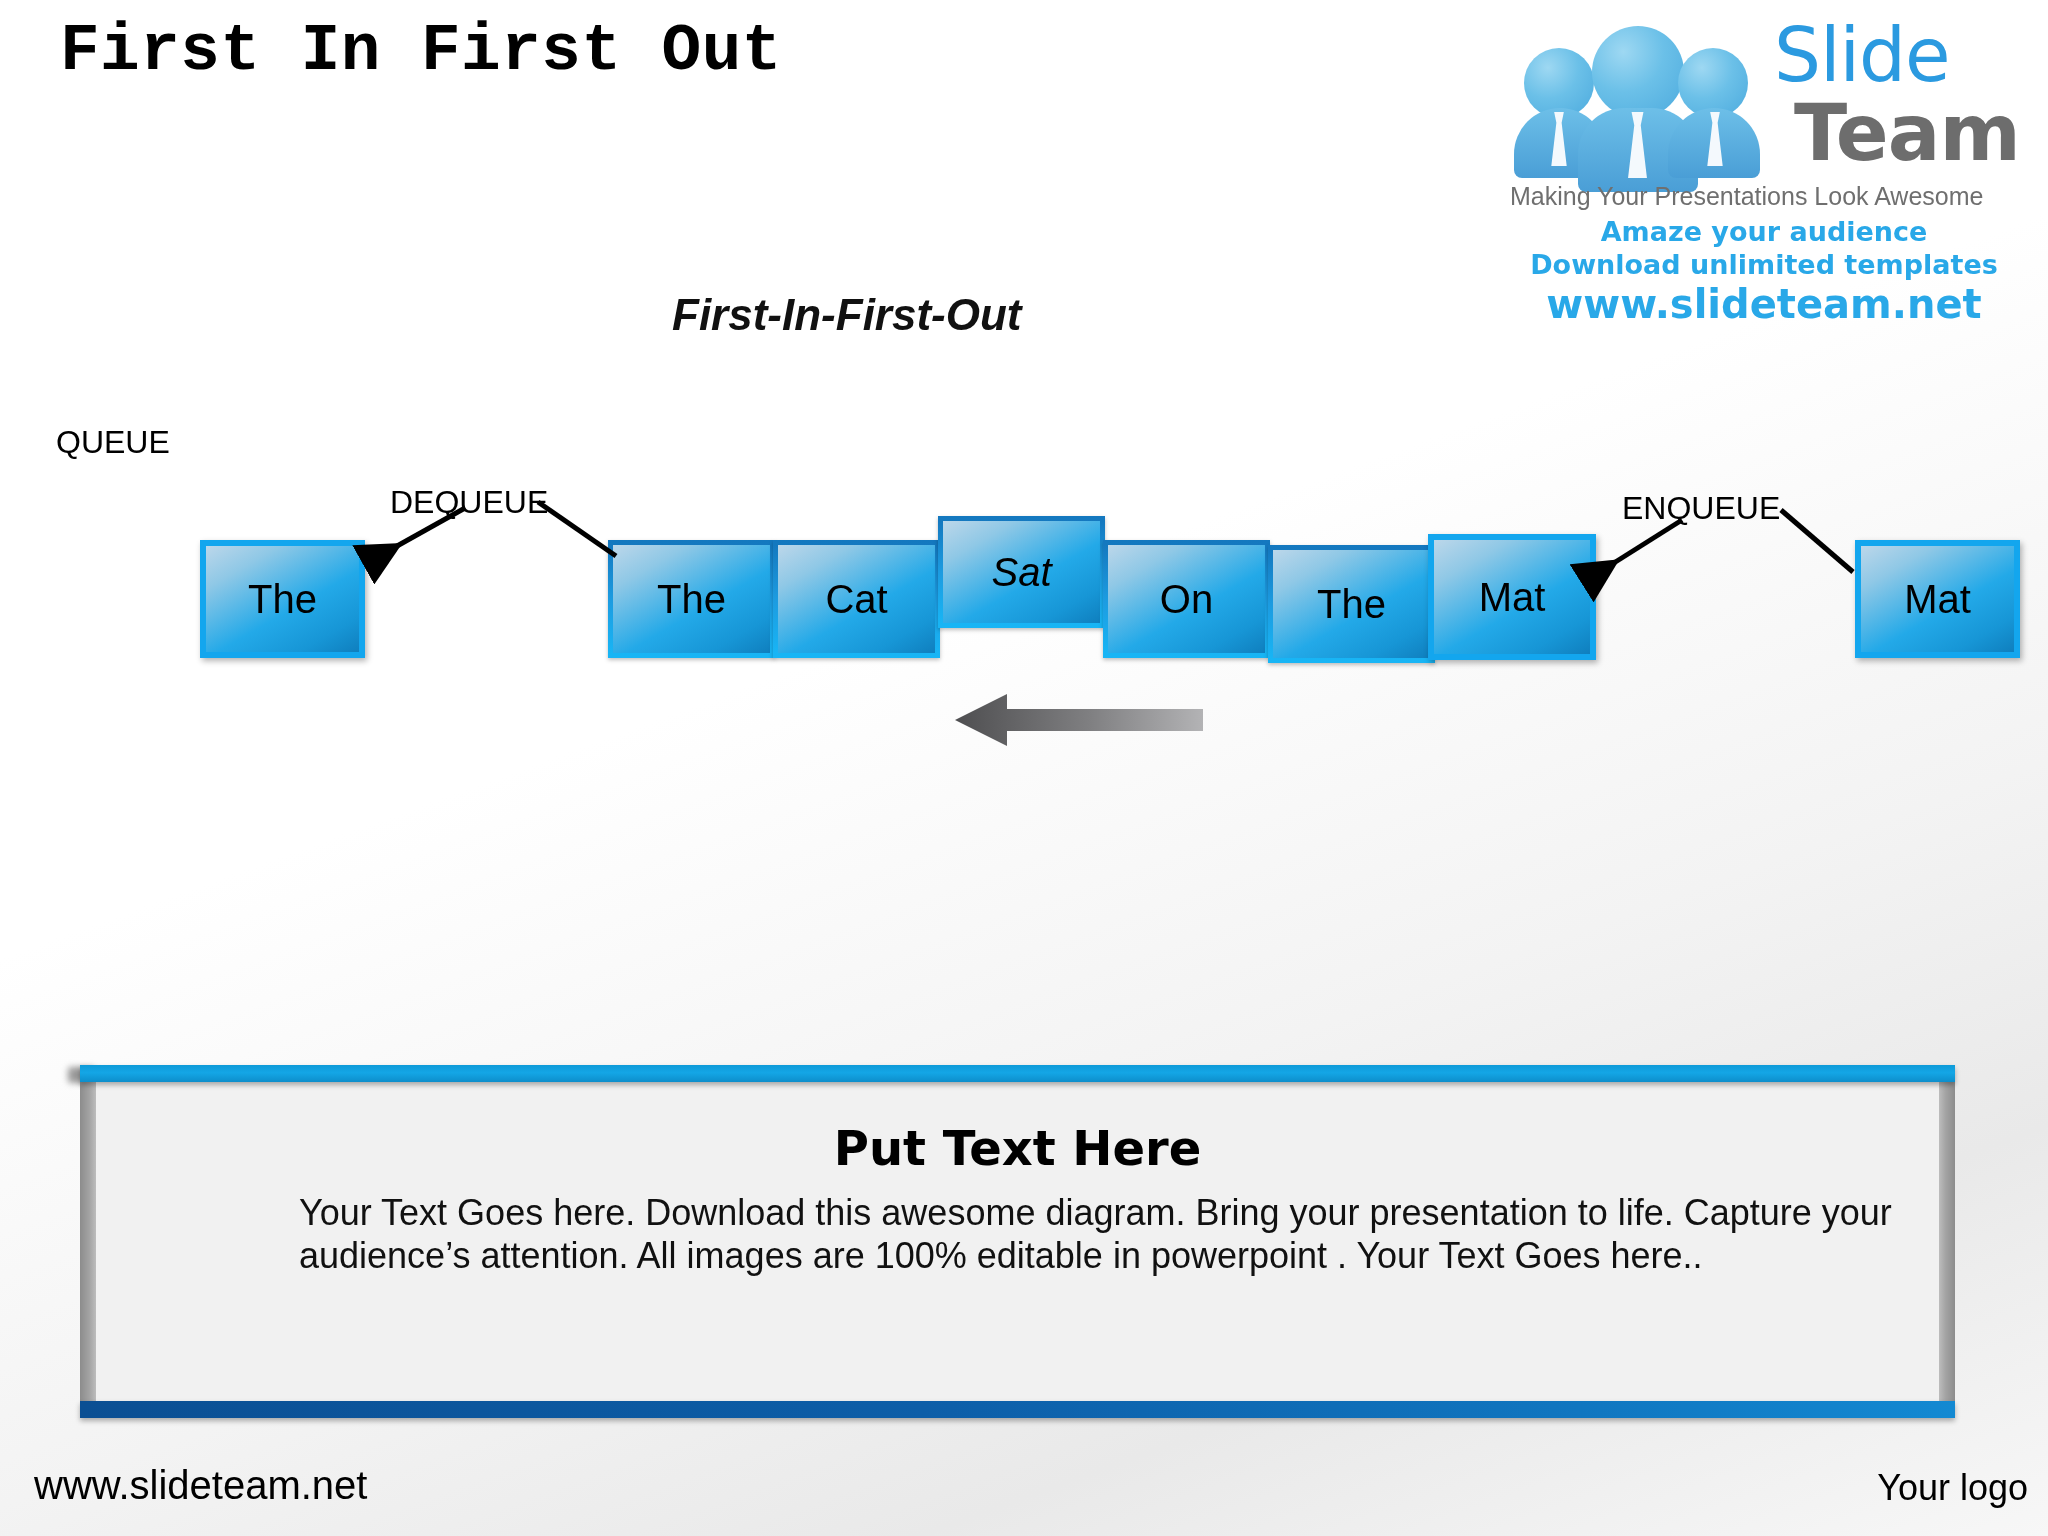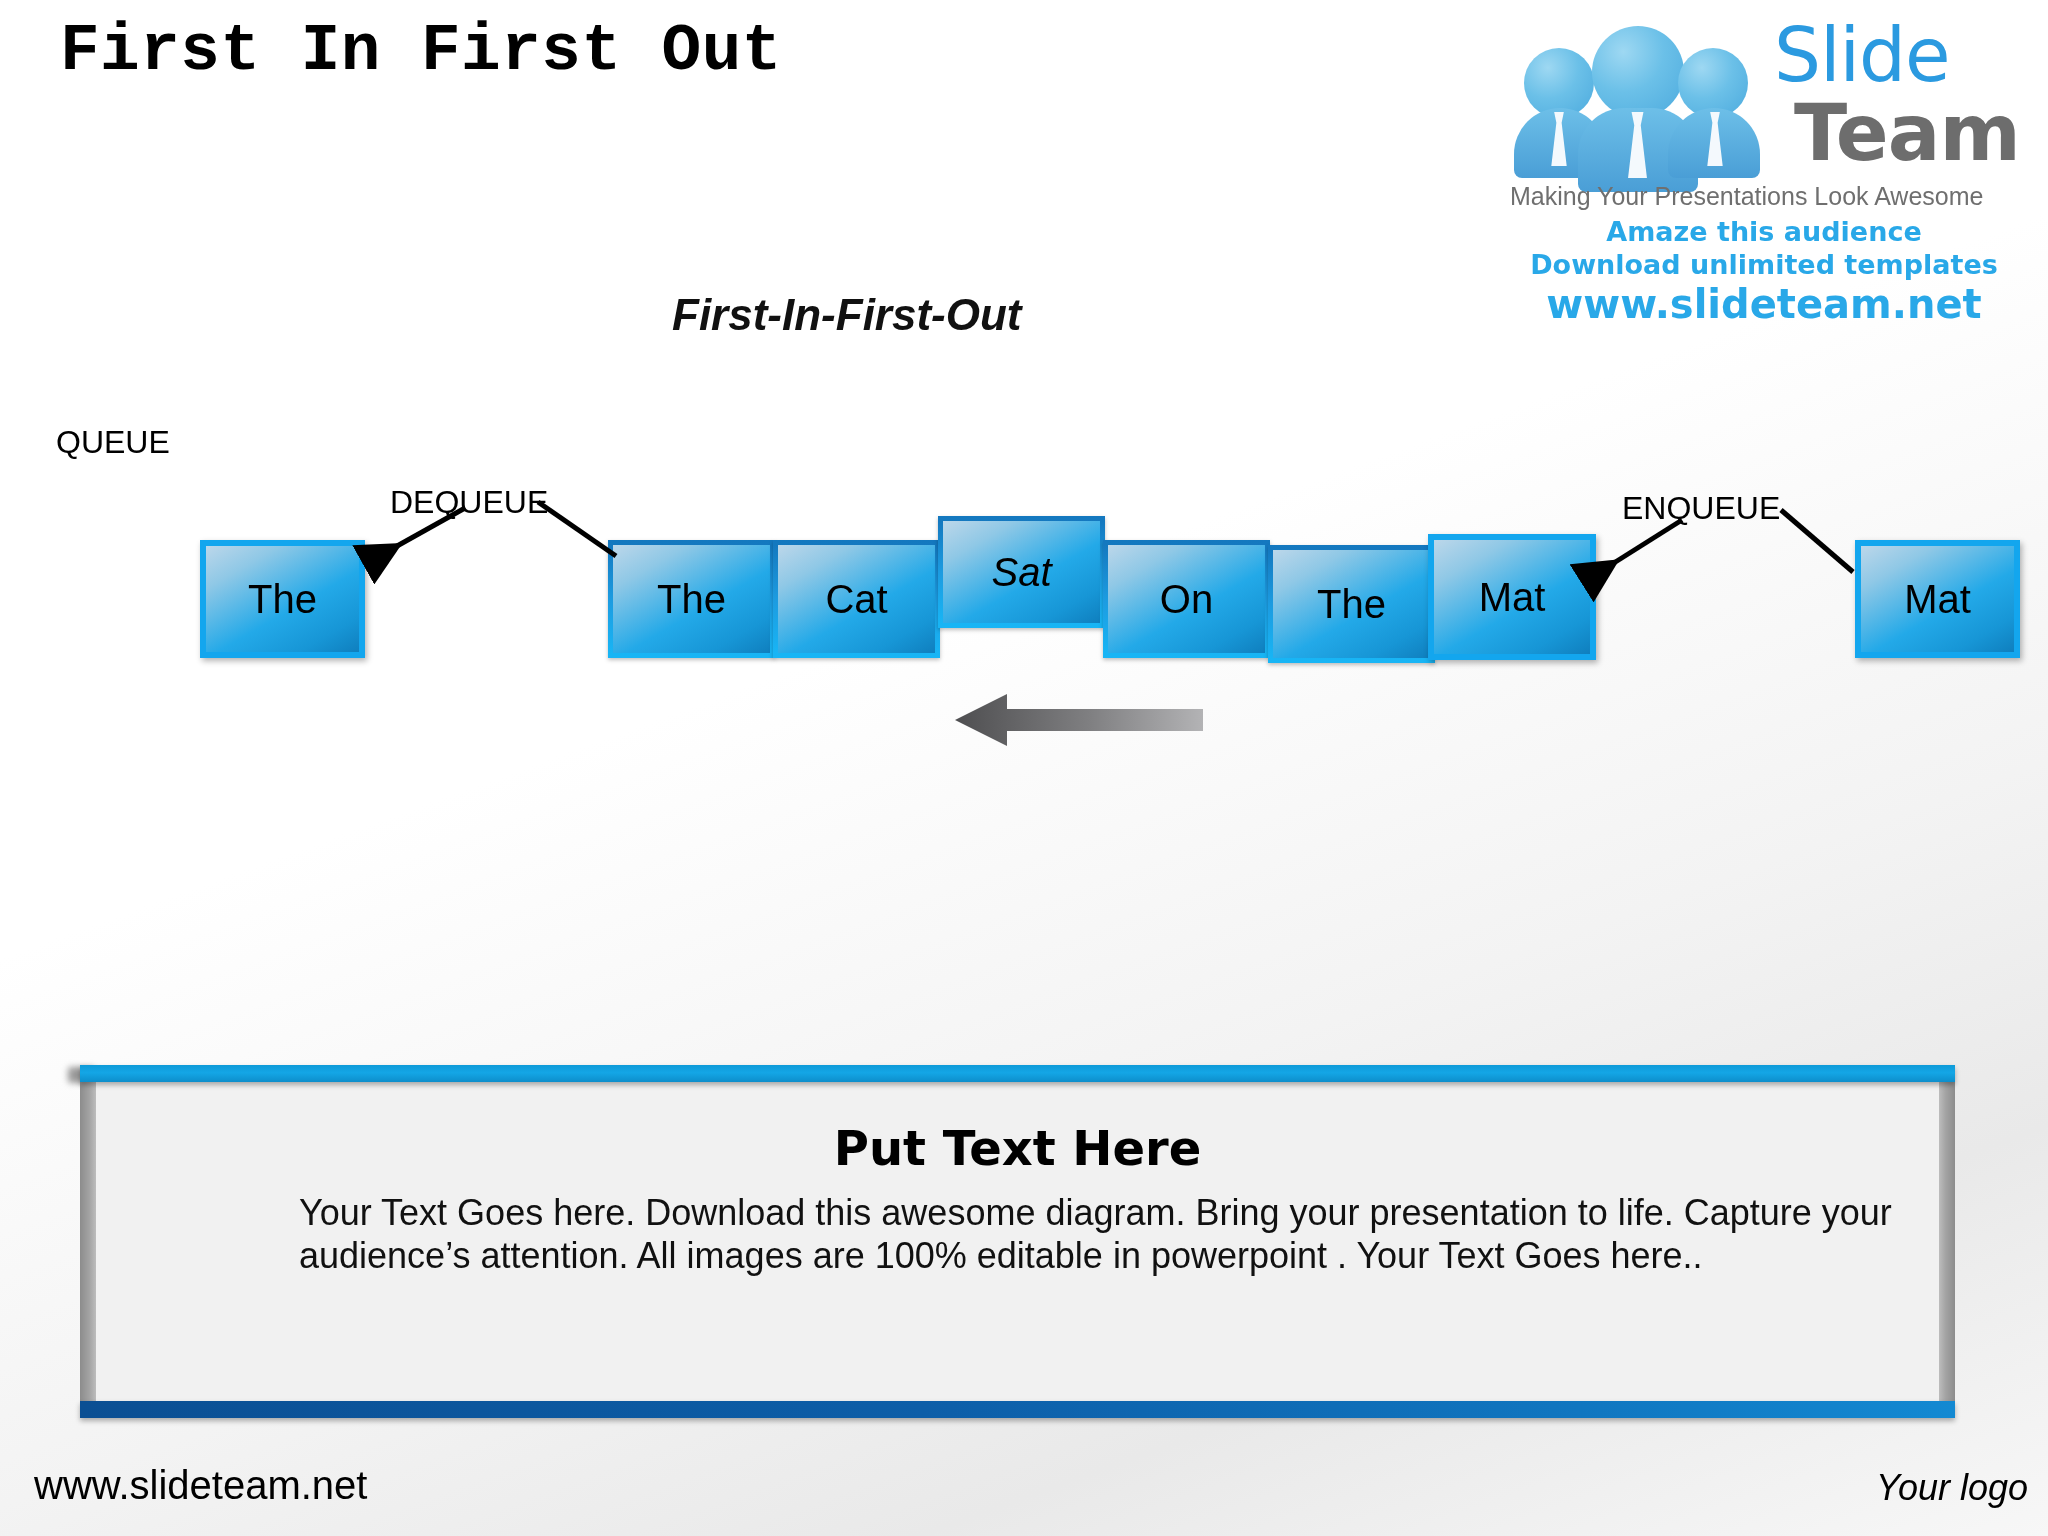--- a/index.html
+++ b/index.html
@@ -168,21 +168,20 @@
   
   #footer-left{
     position:absolute;left:34px;top:1463px;
     font-size:40px;color:#000;
     font-family:"Liberation Sans",sans-serif;
   }
   #footer-right{
     position:absolute;right:20px;top:1467px;
     font-size:36px;color:#000;
     font-family:"Liberation Sans",sans-serif;
-    font-style:italic;
   }
 </style>
 </head>
 <body>
 
 <div id="slide">
 
   <div class="title">First In First Out</div>
   <div class="subtitle">First-In-First-Out</div>
 
@@ -205,21 +204,21 @@
       <div class="person">
         <div class="p-head" style="left:160px;top:36px;width:70px;height:70px;"></div>
         <div class="p-body" style="left:150px;top:96px;width:92px;height:70px;"></div>
         <div class="p-tie" style="left:186px;top:100px;width:22px;height:54px;"></div>
       </div>
     </div>
 
     <div class="logo-slide">Slide</div>
     <div class="logo-team">Team</div>
     <div class="logo-making">Making Your Presentations Look Awesome</div>
-    <div class="logo-amaze">Amaze this audience</div>
+    <div class="logo-amaze">Amaze your audience</div>
     <div class="logo-download">Download unlimited templates</div>
     <div class="logo-url">www.slideteam.net</div>
   </div>
 
   <div class="lbl" id="lbl-queue">QUEUE</div>
   <div class="lbl" id="lbl-dequeue">DEQUEUE</div>
   <div class="lbl" id="lbl-enqueue">ENQUEUE</div>
 
   <div class="qbox outer" id="box-dequeued" style="left:200px;top:540px;width:165px;height:118px;">
     <span>The</span>

